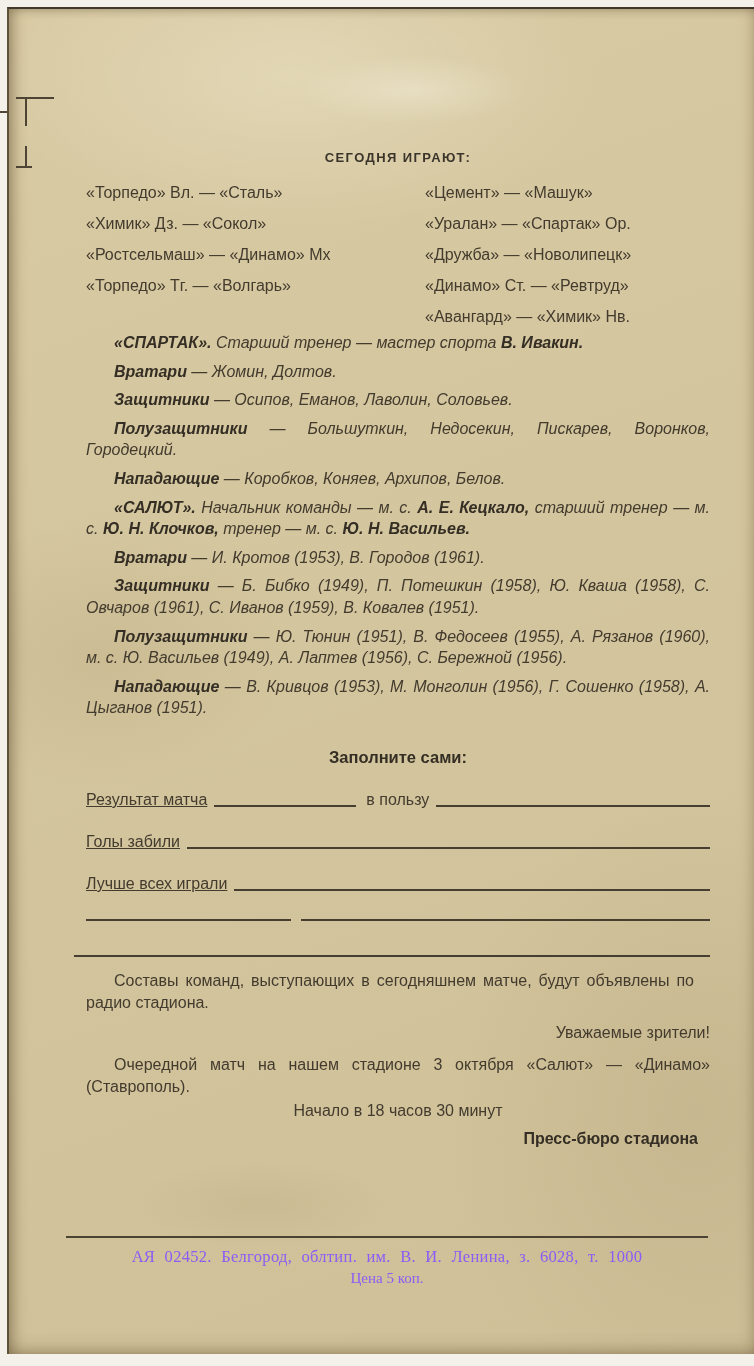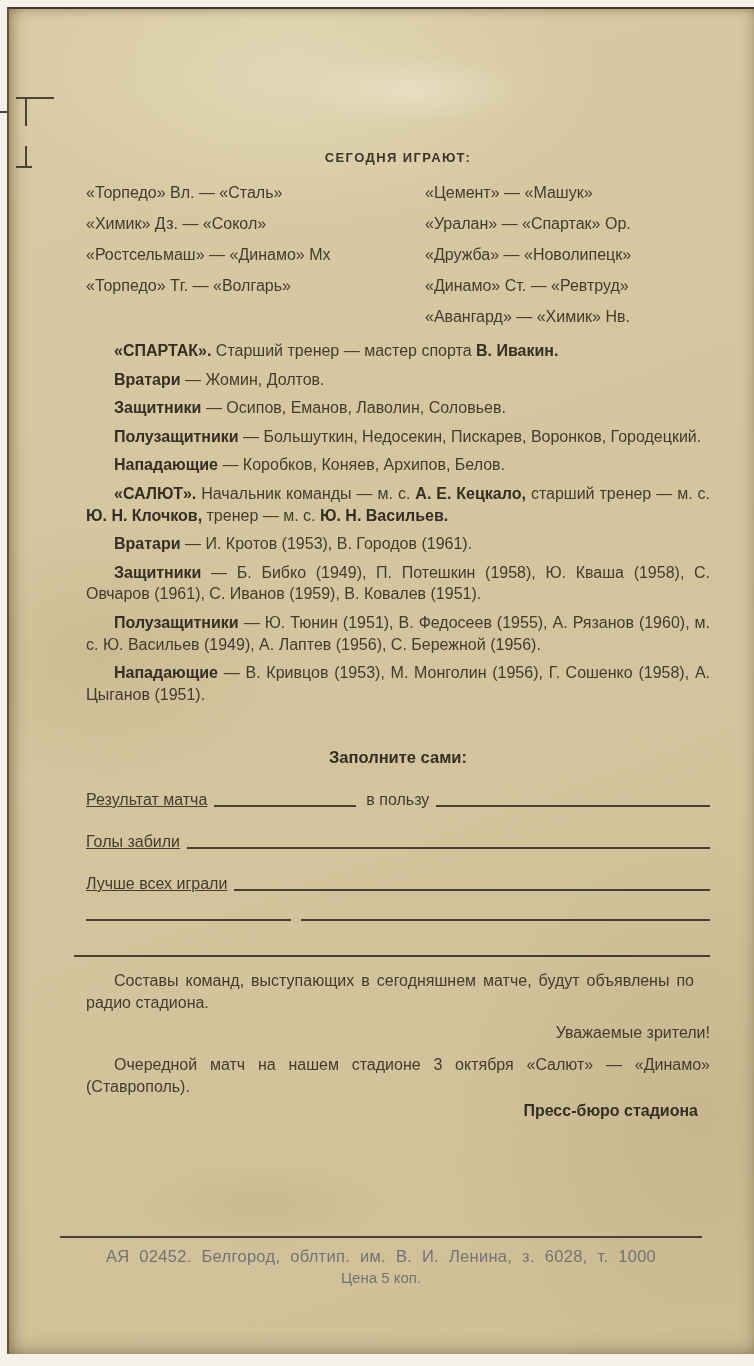--- a/index.html
+++ b/index.html
@@ -42,22 +42,22 @@
     position:absolute; top:150px; left:86px; width:624px;
     text-align:center; font-weight:bold; font-size:13px;
     letter-spacing:1.4px; color:#3a342a;
   }
   .fixtures { position:absolute; top:177px; left:86px; width:626px; display:flex; }
   .fx-col.left  { width:339px; }
   .fx-col.right { flex:1; }
   .fx { height:31px; line-height:31px; font-size:16px; white-space:nowrap; }
 
   .rosters {
-    position:absolute; top:340px; left:86px; width:624px;
-    font-size:16px; line-height:21.6px;
+    position:absolute; top:332px; left:86px; width:624px;
+    font-size:16px; line-height:21.6px;font-style:italic;
   }
   .rosters p { margin:0 0 7px 0; text-indent:28px; text-align:justify; }
   .rosters b, .notes b, .ftitle, .press { color:#342e24; }
 
   .fillin { position:absolute; top:748px; left:86px; width:624px; font-size:16px; }
   .ftitle { text-align:center; font-weight:bold; font-size:16.5px; margin:0 0 6px 0; }
   .frow { display:flex; align-items:flex-end; }
   .frow .lbl { white-space:nowrap; padding-right:7px;text-decoration:underline; }
   .frow .lbl2 { white-space:nowrap; margin-left:10px; padding-right:7px; }
   .blank { border-bottom:2px solid #453e31; margin-bottom:2px; }
@@ -67,22 +67,22 @@
   .r5 .b-full { flex:1; margin-left:-12px; }
 
   .notes { position:absolute; top:970px; left:86px; width:624px; font-size:16px; line-height:22px; }
   .notes .radio { margin:0 16px 8px 0; text-indent:28px; text-align:justify; }
   .notes .dear  { margin:8px 0 10px 0; text-align:right; font-weight:normal; }
   .notes .next  { margin:0 0 2px 0; text-indent:28px; text-align:justify; }
   .notes .start { margin:0 0 6px 0; text-align:center; }
   .notes .press { margin:0; text-align:right; font-weight:bold; padding-right:12px; }
 
   .footer {
-    position:absolute; top:1236px; left:60px; width:642px;
-    font-family:Liberation Sans, sans-serif; color:#737373;
+    position:absolute; top:1236px; left:66px; width:642px;
+    font-family:Liberation Serif, serif; color:#8b5cf6;
   }
   .footer .rule { border-top:2px solid #4a4232; margin-bottom:9px; }
   .imprint { text-align:center; font-size:16.5px; word-spacing:5px; letter-spacing:0.3px; white-space:nowrap; }
   .price   { text-align:center; font-size:15px; margin-top:3px; }
 </style>
 </head>
 <body>
 
 <div class="paper">
   <div class="stain s1"></div>
@@ -149,20 +149,21 @@
   </div>
   <div class="frow r5">
     <div class="blank b-full"></div>
   </div>
 </div>
 
 <div class="notes">
   <p class="radio">Составы команд, выступающих в сегодняшнем матче, будут объявлены по радио стадиона.</p>
   <p class="dear">Уважаемые зрители!</p>
   <p class="next">Очередной матч на нашем стадионе 3 октября «Салют» — «Динамо» (Ставрополь).</p>
+  <p class="start">Начало в 18 часов 30 минут</p>
   <p class="press">Пресс-бюро стадиона</p>
 </div>
 
 <div class="footer">
   <div class="rule"></div>
   <div class="imprint">АЯ 02452. Белгород, облтип. им. В. И. Ленина, з. 6028, т. 1000</div>
   <div class="price">Цена 5 коп.</div>
 </div>
 
 </body></html>

